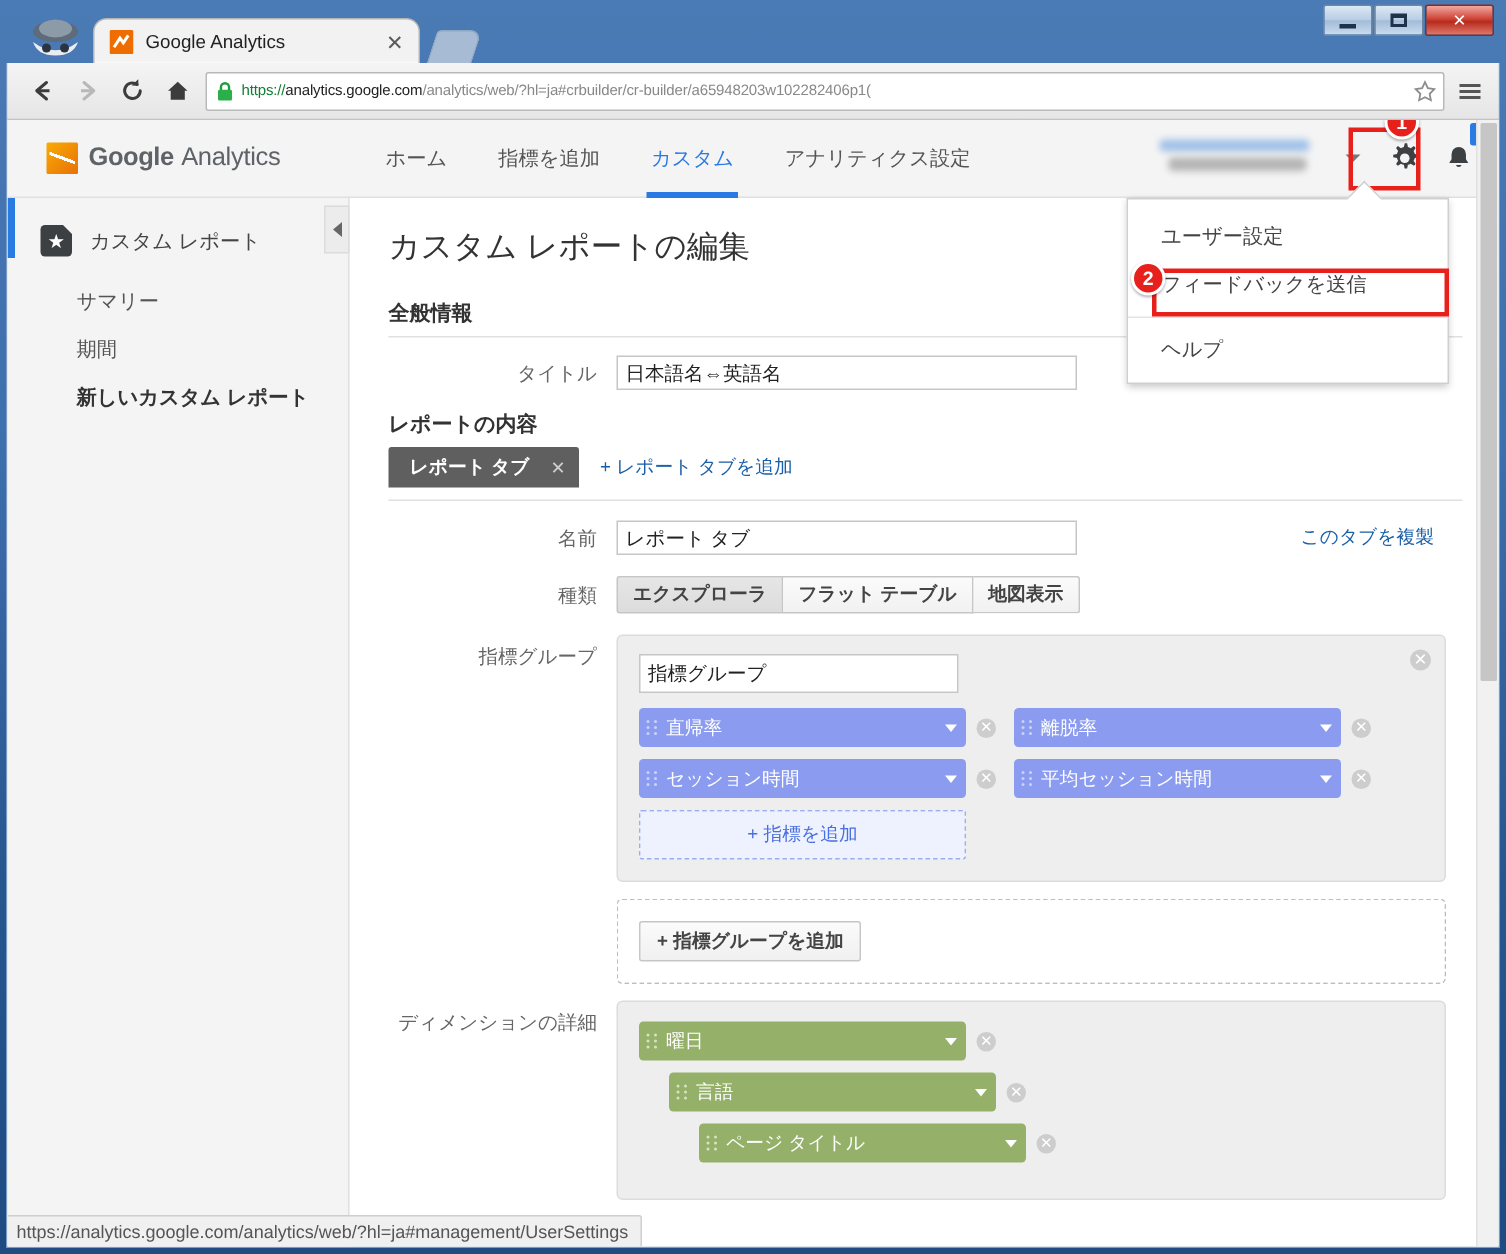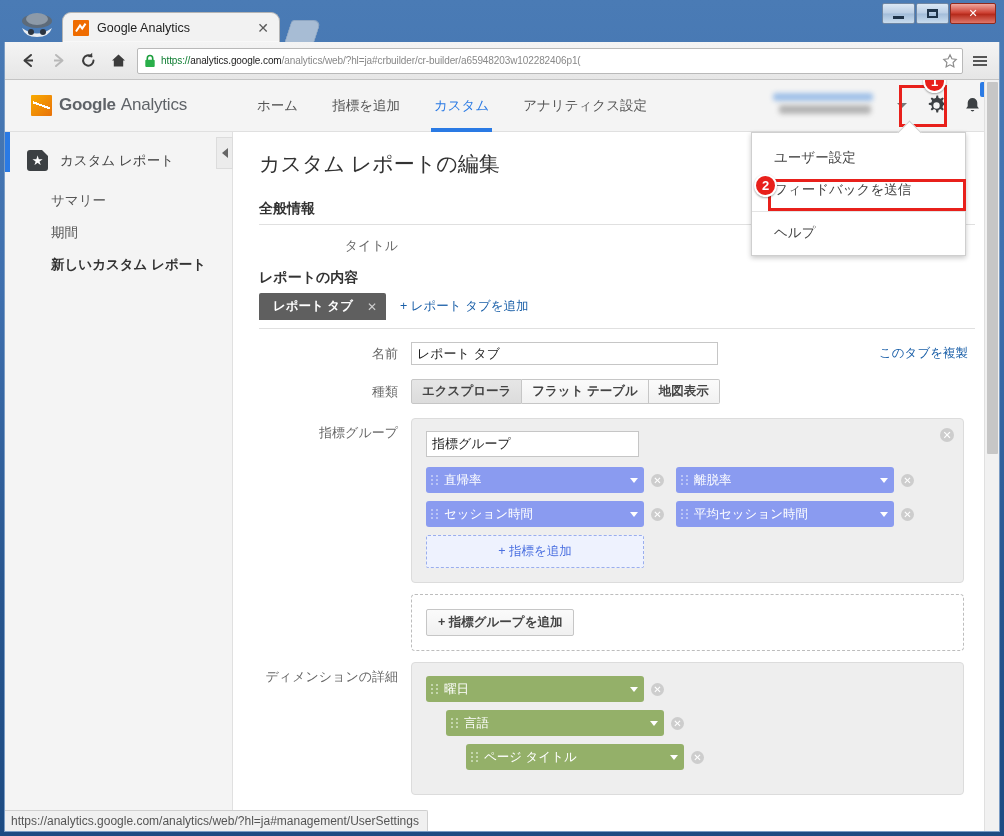--- a/index.html
+++ b/index.html
@@ -171,21 +171,21 @@
   .side-item { padding:7px 0 7px 46px; font-size:13.5px; color:#555; }
   .side-item.current { color:#333; font-weight:bold; }
   .collapse-btn {
     position:absolute; right:-1px; top:5px; width:17px;height:32px;
     background:#ececec; border:1px solid #dcdcdc;
     display:flex;align-items:center;justify-content:center;
   }
   .collapse-tri { width:0;height:0;border-top:5px solid transparent;border-bottom:5px solid transparent;border-right:6px solid #666;}
 
   
-  #main { flex:1; padding:18px 3px 0 26px; position:relative; overflow:hidden;}
+  #main { flex:1; padding:18px 15px 0 26px; position:relative; overflow:hidden;}
   #page-title { font-size:21px; color:#333; font-weight:normal; margin-bottom:22px;}
   .sec-head { font-size:14px; font-weight:bold; color:#333; margin-bottom:6px;}
   .sec-rule { border-bottom:1px solid #e0e0e0; margin-bottom:12px; width:716px;}
   .field-row { display:flex; align-items:center; margin-bottom:14px;}
   .field-label { width:152px; text-align:right; padding-right:13px; font-size:13px; color:#666;}
   .txtinput {
     height:23px; border:1px solid #c6c6c6; background:#fff;
     font-size:13px; color:#222; padding:0 5px; font-family:inherit;
   }
   .dup-link { margin-left:auto; margin-right:28px; font-size:12.5px; color:#1a5fa8;}
@@ -415,20 +415,21 @@
         </div>
 
         <div id="main">
           <div id="page-title">カスタム レポートの編集</div>
 
           <div class="sec-head">全般情報</div>
           <div class="sec-rule"></div>
 
           <div class="field-row">
             <div class="field-label">タイトル</div>
+            <input class="txtinput" style="width: 307px;" value="日本語名⇔英語名">
           </div>
 
           <div class="sec-head">レポートの内容</div>
 
           <div class="tabrow">
             <div class="rep-tab">
               <span>レポート タブ</span>
               <span class="x">✕</span>
             </div>
             <div class="add-tab">+ レポート タブを追加</div>

